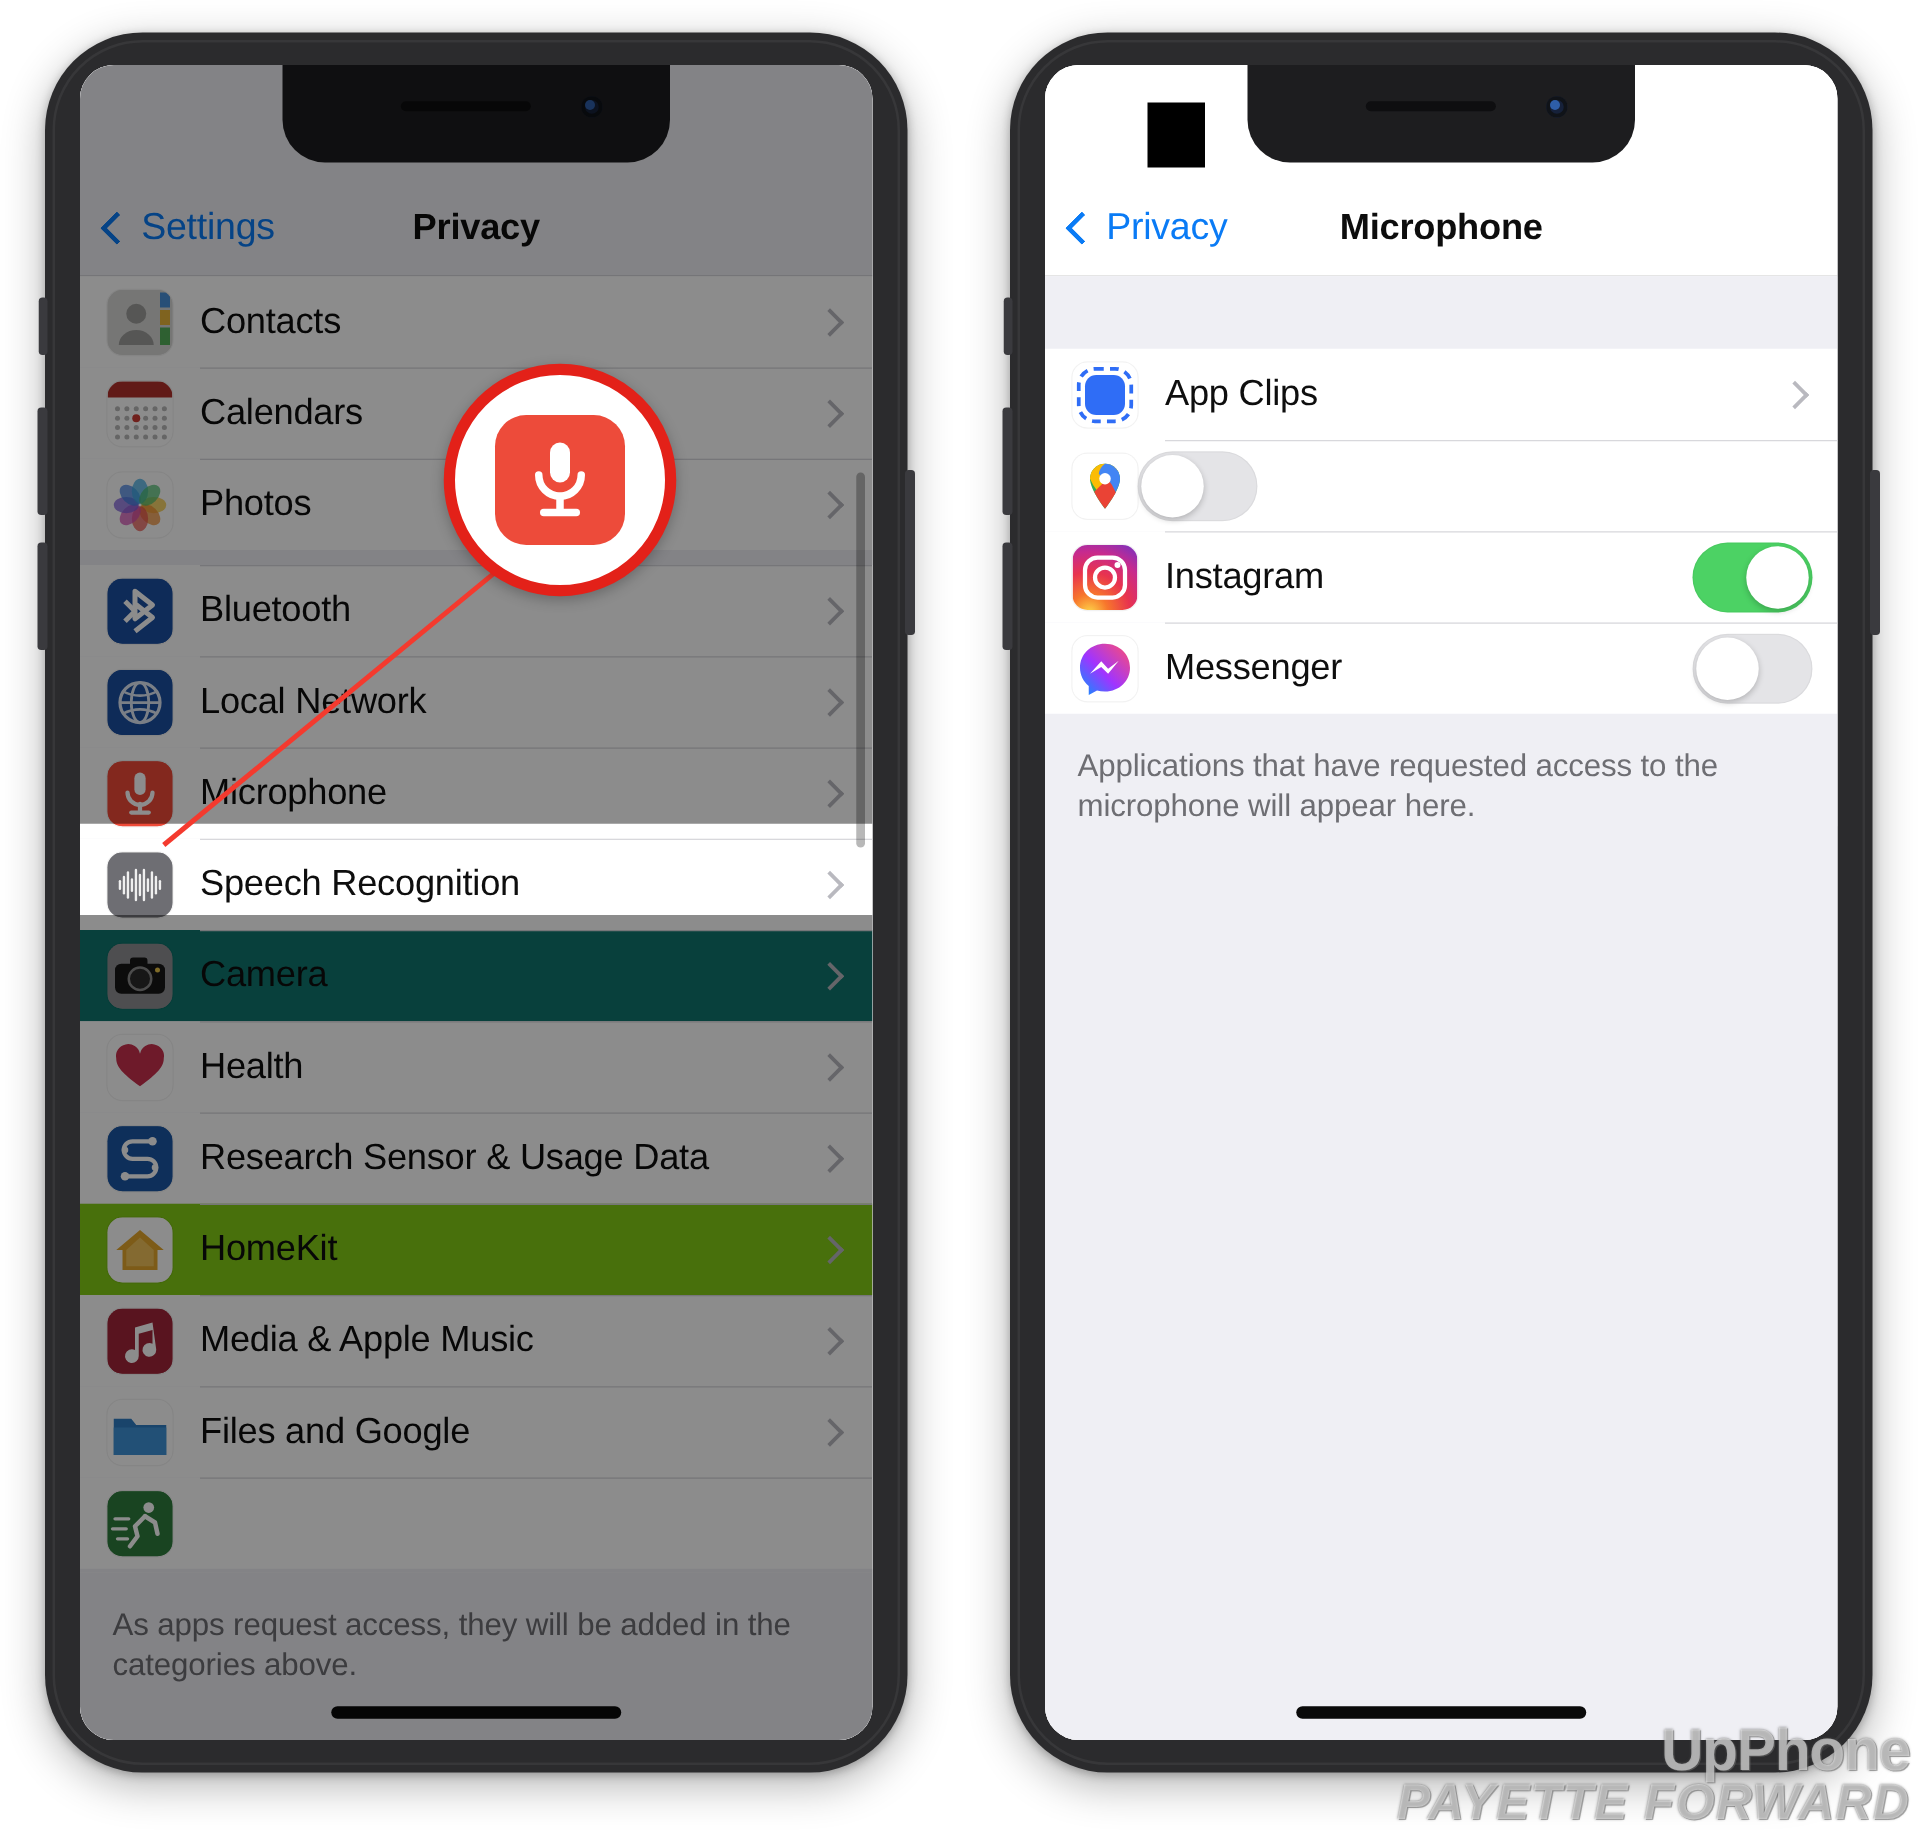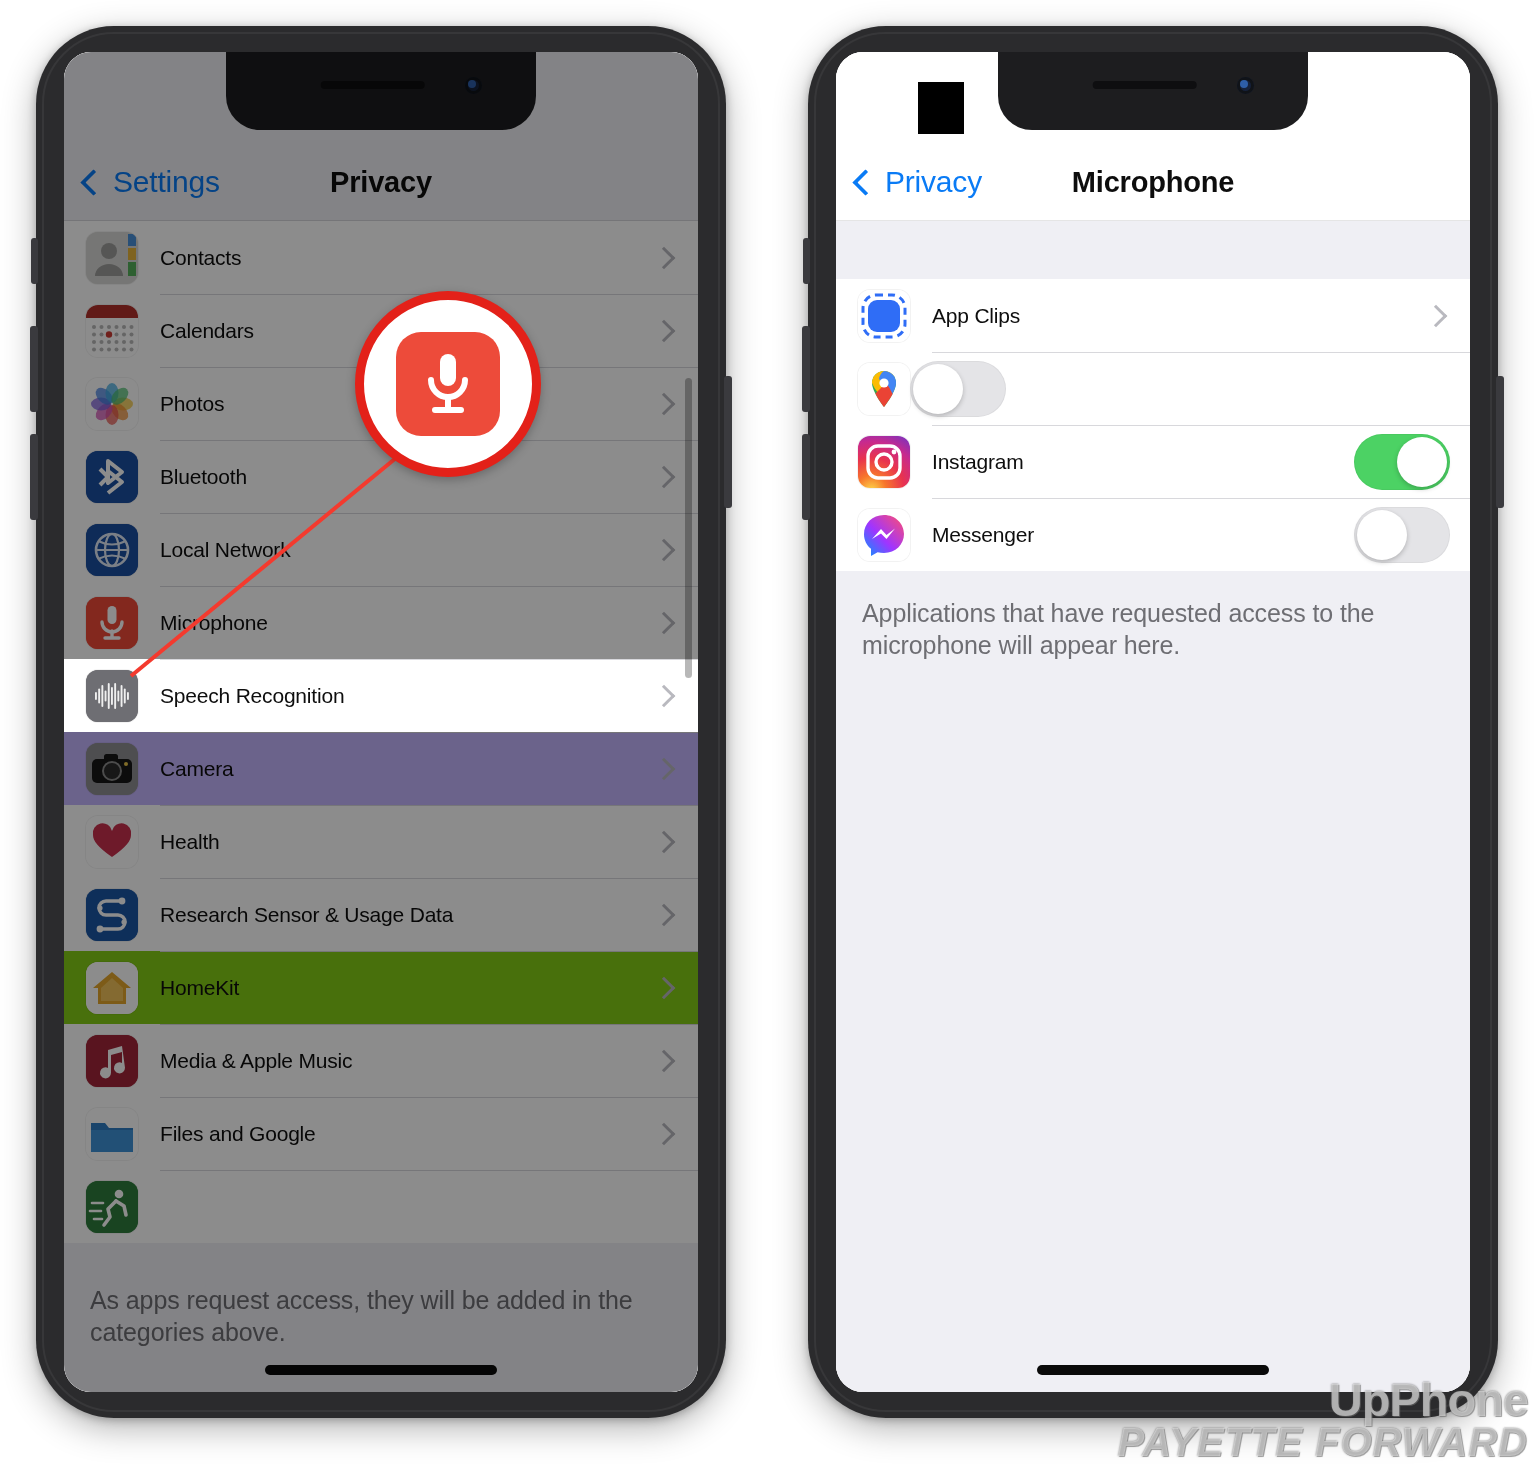--- a/index.html
+++ b/index.html
@@ -81,21 +81,21 @@
   .gap{height:58px;background:#efeff4;}
 
   .row{
     display:flex;align-items:center;height:73px;background:#fff;
     padding-left:22px;padding-right:20px;position:relative;
   }
   .row + .row::before{
     content:"";position:absolute;left:96px;right:0;top:0;height:1px;background:#d8d8dc;
   }
   .row-label{
-    flex:1 1 auto;font-size:21px;color:#0e0e0e;letter-spacing:-.2px;
+    flex:1 1 auto;font-size:29px;color:#0e0e0e;letter-spacing:-.2px;
     margin-left:22px;white-space:nowrap;
   }
   .chev-right{
     width:13px;height:13px;border-right:3px solid #b9b9bf;border-top:3px solid #b9b9bf;
     transform:rotate(45deg);flex:0 0 auto;margin-right:6px;
   }
 
   .appicon{
     width:52px;height:52px;border-radius:12px;flex:0 0 52px;
     position:relative;overflow:hidden;background:#fff;
@@ -253,21 +253,21 @@
                   <ellipse cx="18.2" cy="33.8" rx="10" ry="6.5" fill="#d24bb0" opacity=".72" transform="rotate(135 18.2 33.8)"></ellipse>
                   <ellipse cx="15.0" cy="26.0" rx="10" ry="6.5" fill="#7a5ad8" opacity=".72" transform="rotate(180 15.0 26.0)"></ellipse>
                   <ellipse cx="18.2" cy="18.2" rx="10" ry="6.5" fill="#3d7de0" opacity=".72" transform="rotate(225 18.2 18.2)"></ellipse>
                   <ellipse cx="26.0" cy="15.0" rx="10" ry="6.5" fill="#39a8e0" opacity=".72" transform="rotate(270 26.0 15.0)"></ellipse>
                   <ellipse cx="33.8" cy="18.2" rx="10" ry="6.5" fill="#49bd6e" opacity=".72" transform="rotate(315 33.8 18.2)"></ellipse>
                 </svg>
               </span>
               <span class="row-label">Photos</span>
               <span class="chev-right"></span>
             </div>
-            <div class="row" style="background: rgb(255, 255, 255);">
+            <div class="row" style="background: rgb(255, 255, 255); margin-top: 12px;">
               <span class="appicon" style="background: rgb(27, 79, 160);">
                 <svg width="52" height="52" viewBox="0 0 52 52" style="display:block">
                   <rect width="52" height="52" fill="#1b4fa0"></rect>
                   <path d="M22 10 L36 21 L22 32 L22 10 Z M22 42 L36 31 L22 20" fill="none" stroke="#fff" stroke-width="4" stroke-linejoin="round"></path>
                   <line x1="14" y1="18" x2="22" y2="26" stroke="#fff" stroke-width="4"></line>
                   <line x1="14" y1="34" x2="22" y2="26" stroke="#fff" stroke-width="4"></line>
                 </svg>
               </span>
               <span class="row-label">Bluetooth</span>
               <span class="chev-right"></span>
@@ -312,21 +312,21 @@
                   <rect x="28.200000000000003" y="13" width="1.9" height="26" rx="1" fill="#efefef"></rect>
                   <rect x="31.400000000000002" y="20.5" width="1.9" height="11" rx="1" fill="#efefef"></rect>
                   <rect x="34.6" y="15" width="1.9" height="22" rx="1" fill="#efefef"></rect>
                   <rect x="37.8" y="18.5" width="1.9" height="15" rx="1" fill="#efefef"></rect>
                   <rect x="41" y="22" width="1.9" height="8" rx="1" fill="#efefef"></rect>
                 </svg>
               </span>
               <span class="row-label">Speech Recognition</span>
               <span class="chev-right"></span>
             </div>
-            <div class="row" style="background: #c4b5fd;">
+            <div class="row" style="background: #0f766e;">
               <span class="appicon" style="background: rgb(143, 143, 147);">
                 <svg width="52" height="52" viewBox="0 0 52 52" style="display:block">
                   <rect width="52" height="52" fill="#8f8f93"></rect>
                   <rect x="6" y="16" width="40" height="24" rx="5" fill="#161616"></rect>
                   <rect x="18" y="11" width="14" height="7" rx="2.5" fill="#161616"></rect>
                   <circle cx="26" cy="28" r="9" fill="#2a2a2a" stroke="#8a8a8a" stroke-width="2"></circle>
                   <circle cx="40" cy="21" r="2" fill="#e8c34a"></circle>
                 </svg>
               </span>
               <span class="row-label">Camera</span>

